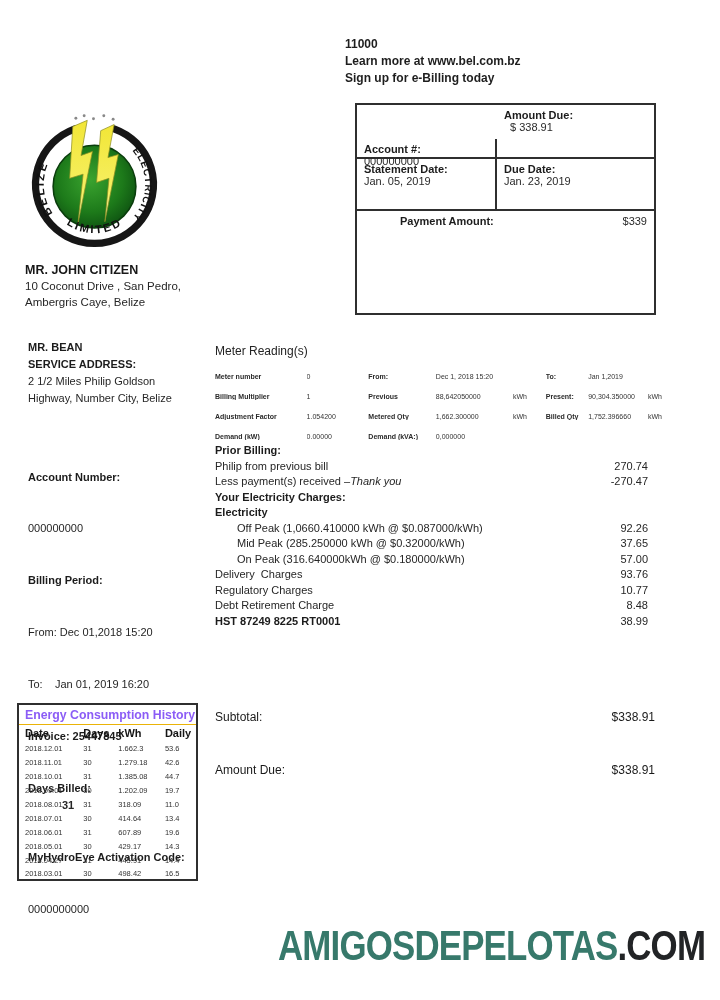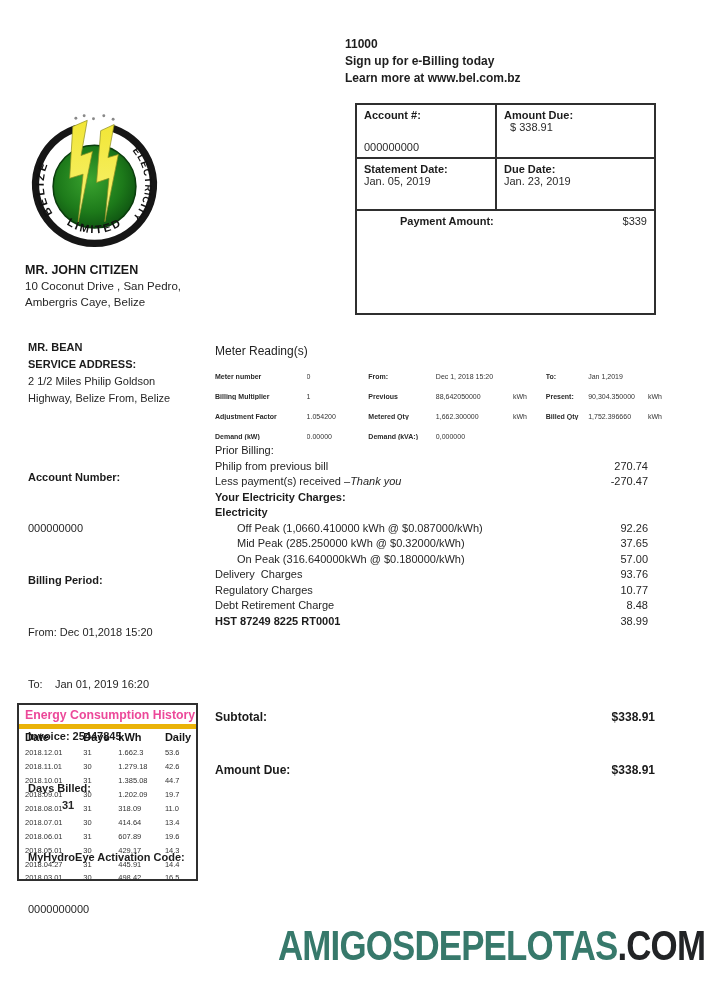--- a/index.html
+++ b/index.html
@@ -15,21 +15,21 @@
   .acct-box { position:absolute; left:355px; top:103px; width:301px; height:212px;
               border:2px solid #2f2f2f; font-size:11px; }
   .ab-row { display:flex; border-bottom:2px solid #2f2f2f; }
   .ab-row:last-child { border-bottom:none;margin-left:36px; }
   .ab-cell { padding:4px 7px; }
   .ab-c1 { width:140px; border-right:2px solid #2f2f2f; }
   .ab-c2 { flex:1; }
   .ab-label { font-weight:bold; color:#1c1c1c; }
   .ab-val { color:#2a2a2a; }
   .ab-r1 { height:54px; }
-  .ab-r1 .ab-c1 { display:flex; flex-direction:column; justify-content:space-between; }
+  .ab-r1 .ab-c1 { display:flex; flex-direction:column; justify-content:space-between;margin-top:34px; }
   .ab-r2 { height:52px; }
   .ab-r3 { height:100px; }
   .ab-r3 .ab-cell { display:flex; justify-content:space-between; width:100%; }
 
   
   .logo { position:absolute; left:22px; top:110px; width:145px; height:148px; }
 
   
   .mail-addr { position:absolute; left:25px; top:262px; font-size:11.5px; line-height:16px; }
   .mail-addr .nm { font-size:12.5px; font-weight:bold; color:#181818; }
@@ -57,34 +57,34 @@
   .m-row span:nth-child(4){ width:80px; }
   .m-row span:nth-child(5){ width:34px; }
   .m-row span:nth-child(6){ width:44px; font-weight:bold; color:#2a2a2a; }
   .m-row span:nth-child(7){ width:62px; }
   .m-row span:nth-child(8){ width:28px; }
 
   .charges { position:absolute; top:100px; left:0; width:433px; font-size:11px; }
   .c-row { display:flex; justify-content:space-between; height:15.55px; }
   .c-row .c-label { white-space:pre; }
   .c-row .c-label i { font-style:italic; }
-  .c-row.bold .c-label, .c-row.bold .c-val { font-weight:normal; color:#1c1c1c; }
+  .c-row.bold .c-label, .c-row.bold .c-val { font-weight:bold; color:#1c1c1c; }
   .c-row.lbold .c-label { font-weight:bold; color:#1c1c1c; }
   .c-row.indent .c-label { padding-left:22px; }
 
   .sum-row { position:absolute; left:0; width:440px; display:flex; justify-content:space-between;
-             font-size:12px; font-weight:bold; color:#1a1a1a; }
+             font-size:12px; font-weight:normal; color:#1a1a1a; }
   .sum-subtotal { top:366px; }
   .sum-amountdue { top:419px; }
 
   
   .hist { position:absolute; left:17px; top:703px; width:181px; height:178px;
           border:2px solid #2f2f2f; overflow:hidden; }
-  .hist-title { font-size:12.3px; font-weight:bold; color:#ec4899; padding:3px 0 2px 6px;
-                border-bottom:5px solid #eab308; }
+  .hist-title { font-size:12.3px; font-weight:bold; color:#8b5cf6; padding:3px 0 2px 6px;
+                border-bottom:1px solid #eab308; }
   .h-head { display:flex; font-size:11px; font-weight:bold; color:#161616; padding:2px 0 3px 6px; }
   .h-head span:nth-child(1){ width:60px; }
   .h-head span:nth-child(2){ width:36px; }
   .h-head span:nth-child(3){ width:48px; }
   .h-head span:nth-child(4){ width:32px; }
   .h-body { padding-left:6px; }
   .h-row { display:flex; font-size:7.5px; height:13.9px; align-items:center; color:#333; }
   .h-row span:nth-child(1){ width:60px; }
   .h-row span:nth-child(2){ width:36px; }
   .h-row span:nth-child(3){ width:48px; }
@@ -95,22 +95,22 @@
         letter-spacing:-1px; transform:scaleX(0.83); transform-origin:left center;
         font-family:"Liberation Sans", sans-serif; white-space:nowrap; }
 </style>
 </head>
 <body>
 
 <div class="page">
 
   <div class="hdr">
     <div>11000</div>
+    <div>Learn more at www.bel.com.bz</div>
     <div>Sign up for e-Billing today</div>
-    <div>Learn more at www.bel.com.bz</div>
   </div>
 
   <div class="acct-box">
     <div class="ab-row ab-r1">
       <div class="ab-cell ab-c1">
         <span class="ab-label">Account #:</span>
         <span class="ab-val">000000000</span>
       </div>
       <div class="ab-cell ab-c2">
         <div class="ab-label">Amount Due:</div>
@@ -183,21 +183,21 @@
   <div class="mail-addr">
     <div class="nm">MR. JOHN CITIZEN</div>
     <div>10  Coconut Drive , San Pedro,</div>
     <div>Ambergris Caye, Belize</div>
   </div>
 
   <div class="svc">
     <div class="b">MR. BEAN</div>
     <div class="b">SERVICE ADDRESS:</div>
     <div>2 1/2 Miles Philip Goldson</div>
-    <div>Highway, Belize From, Belize</div>
+    <div>Highway, Number City, Belize</div>
   </div>
 
   <div class="acct-info">
     <div class="b">Account Number:</div>
     <div>000000000</div>
     <div class="b">Billing Period:</div>
     <div>From: Dec 01,2018 15:20</div>
     <div>To:    Jan 01, 2019 16:20</div>
     <div class="b">Invoice: 25447845</div>
     <div class="days">

